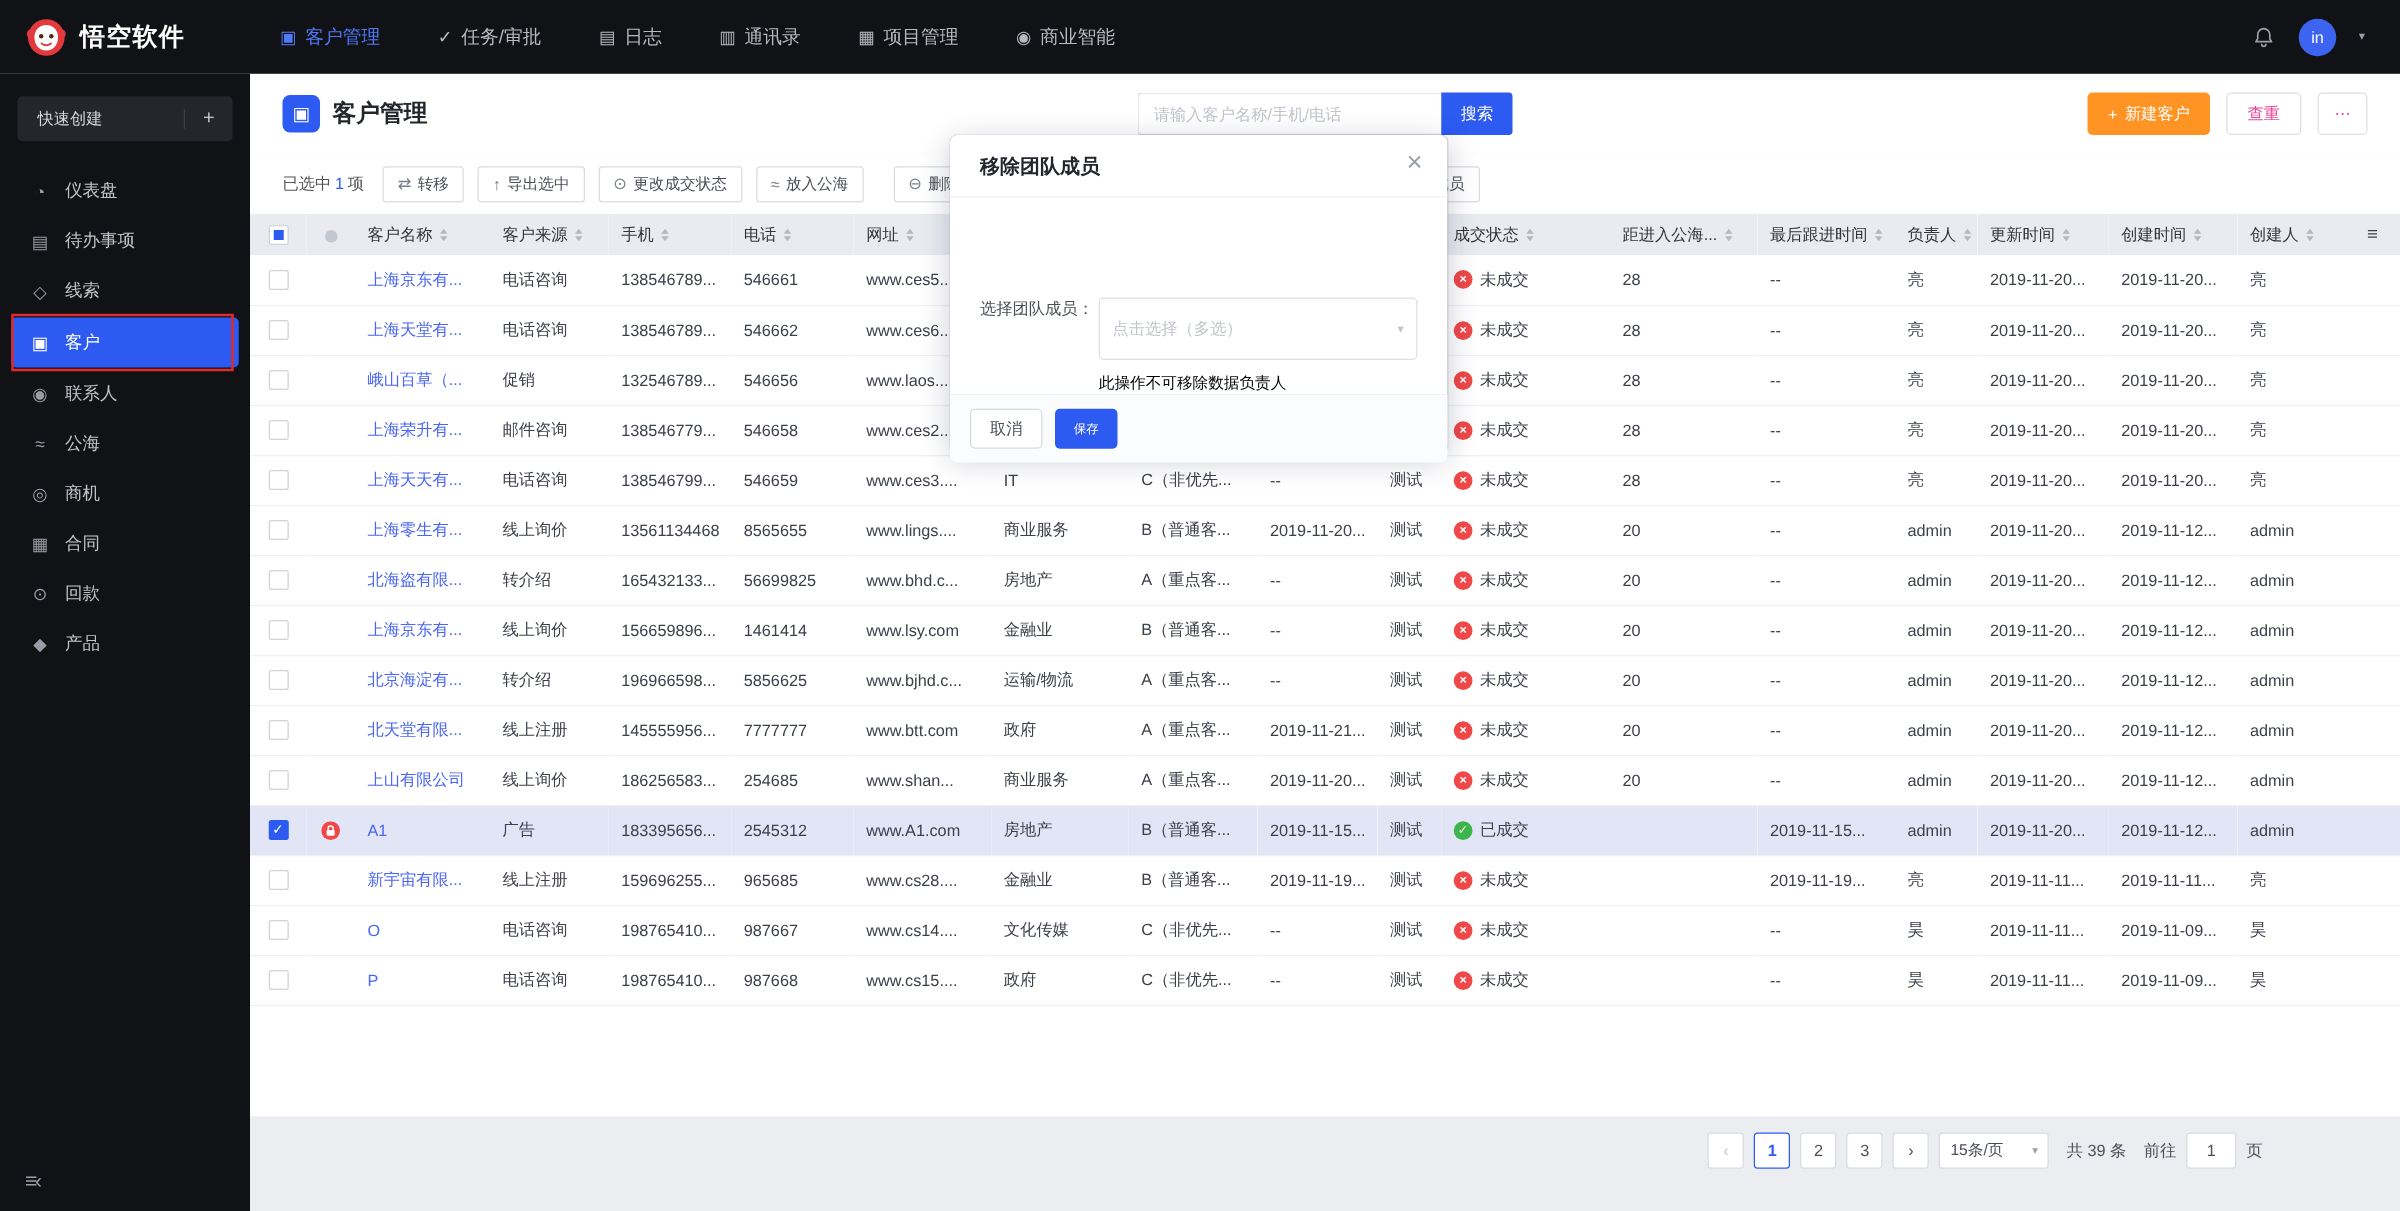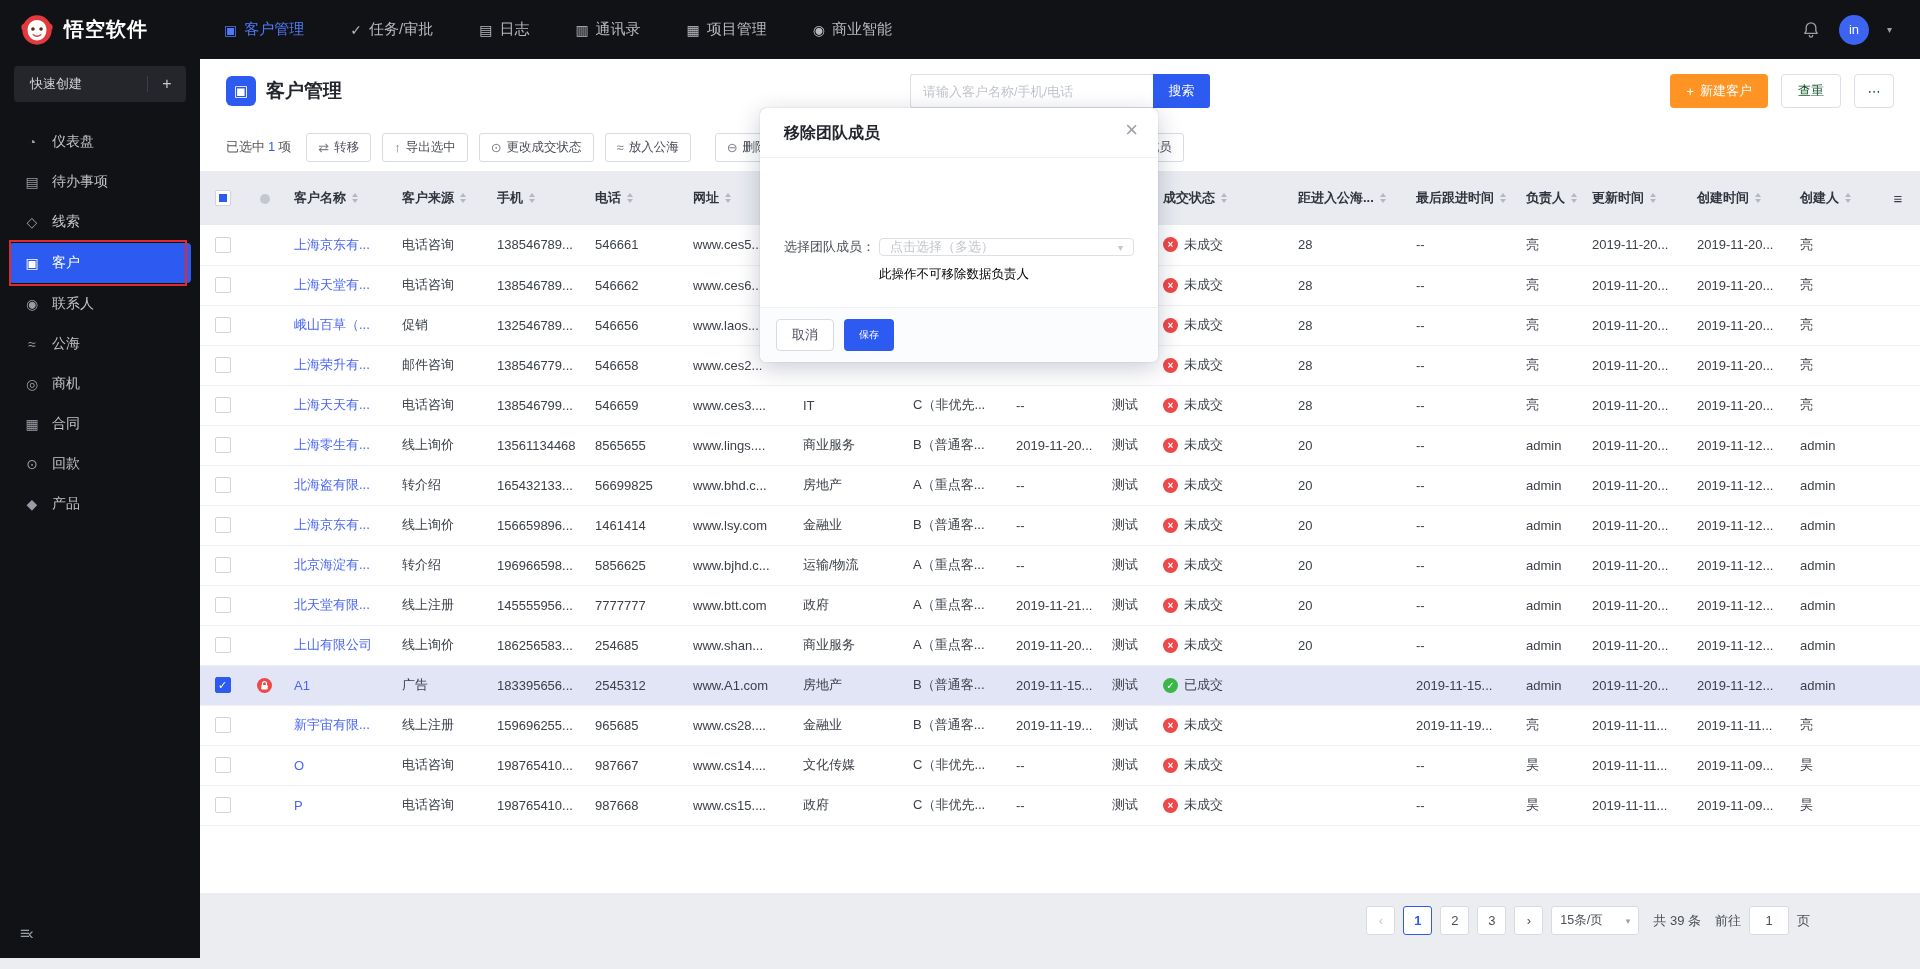--- a/index.html
+++ b/index.html
@@ -14,21 +14,21 @@
   .logo-text{color:#fff;font-size:20px;font-weight:bold;letter-spacing:1px;white-space:nowrap}
   .topnav{display:flex;gap:46px;margin-left:16px;font-size:15px;color:#b6b9c0}
   .nitem{display:flex;align-items:center;gap:7px;cursor:pointer;white-space:nowrap;height:59px}
   .nitem.active{color:#4e79f8}
   .nico{font-size:14px}
   .top-right{margin-left:auto;display:flex;align-items:center;gap:18px}
   .avatar{width:30px;height:30px;border-radius:50%;background:#3c64f0;color:#fff;font-size:13px;display:flex;align-items:center;justify-content:center}
   .caret{color:#9aa0a8;font-size:10px}
 
   
-  .sidebar{position:absolute;left:0;top:48px;width:200px;height:910px;background:#111215;padding-top:18px;z-index:30}
+  .sidebar{position:absolute;left:0;top:59px;width:200px;height:910px;background:#111215;padding-top:18px;z-index:30}
   .quick{margin:0 14px 20px;height:36px;background:#24262b;border-radius:4px;display:flex;align-items:center;color:#d4d6da;font-size:13px}
   .quick-label{flex:1;padding-left:16px;white-space:nowrap}
   .quick-div{width:1px;height:16px;background:#3c3f45}
   .quick-plus{width:38px;text-align:center;font-size:16px;color:#c6c9cf;cursor:pointer}
   .sitem{height:40px;display:flex;align-items:center;padding-left:24px;font-size:14px;color:#c2c4c9;gap:12px;cursor:pointer;white-space:nowrap;position:relative}
   .sico{width:16px;font-size:14px;color:#989ca4;text-align:center}
   .sitem.active{background:#2d5af1;border-radius:4px;margin:1px 9px;padding-left:15px;color:#fff}
   .sitem.active .sico{color:#fff}
   .red-annot{display:none;position:absolute;left:0;right:4px;top:-3px;bottom:-3px;border:2px solid #e12a2a;pointer-events:none}
   .red-annot.show{display:block}
@@ -38,34 +38,34 @@
   .main{position:absolute;left:200px;top:59px;width:1720px;height:910px;background:#ebedf1;display:flex;flex-direction:column}
   .page-head{background:#fff;height:64px;display:flex;align-items:center;padding:0 26px;position:relative}
   .title-ico{width:30px;height:30px;border-radius:6px;background:#2d5af1;color:#fff;display:flex;align-items:center;justify-content:center;font-size:15px;margin-right:10px}
   .page-title{font-size:19px;font-weight:bold;color:#23262d;white-space:nowrap}
   .search-wrap{position:absolute;left:50%;transform:translateX(-50%);display:flex}
   .search-input{width:243px;height:34px;border:1px solid #dcdfe5;border-right:none;border-radius:3px 0 0 3px;padding:0 12px;font-size:13px;color:#333;background:#fff}
   .search-input::placeholder{color:#c1c5cc}
   .search-btn{width:57px;height:34px;background:#2d5af1;color:#fff;border:none;border-radius:0 3px 3px 0;font-size:13px}
   .right-btns{margin-left:auto;display:flex;gap:13px;align-items:center}
   .btn-orange{height:34px;padding:0 16px;background:#ff9425;color:#fff;border:none;border-radius:4px;font-size:13px;display:flex;align-items:center;gap:6px;white-space:nowrap}
-  .btn-plain{height:34px;padding:0 16px;background:#fff;border:1px solid #dcdfe5;border-radius:4px;font-size:13px;color:#14532d;white-space:nowrap}
+  .btn-plain{height:34px;padding:0 16px;background:#fff;border:1px solid #dcdfe5;border-radius:4px;font-size:13px;color:#ec4899;white-space:nowrap}
   .btn-more{width:40px;padding:0}
 
   .toolbar{background:#fff;height:48px;display:flex;align-items:center;gap:11px;padding:0 26px}
   .sel-info{font-size:13px;color:#555;margin-right:4px;white-space:nowrap}
   .sel-count{color:#2d5af1;margin:0 3px}
   .tbtn{height:29px;padding:0 11px;border:1px solid #d8dbe1;border-radius:3px;background:#fff;font-size:12.5px;color:#4a4e57;display:flex;align-items:center;gap:5px;white-space:nowrap}
   .tbtn .tico{color:#7a7f88;font-size:13px}
   .toolbar > .tbtn:nth-child(6){margin-left:13px}
 
   
   .table-card{background:#fff;height:722px;overflow:hidden}
   table{width:1720px;border-collapse:collapse;table-layout:fixed}
-  thead th{height:54px;background:#e9ebf1;font-size:13px;font-weight:bold;color:#30343c;text-align:left;padding:0 10px;white-space:nowrap;overflow:hidden}
+  thead th{height:33px;background:#e9ebf1;font-size:13px;font-weight:normal;color:#30343c;text-align:left;padding:0 10px;white-space:nowrap;overflow:hidden}
   .th-flex{display:flex;align-items:center}
   .sorter{display:inline-flex;flex-direction:column;margin-left:6px;gap:2px}
   .sorter i{display:block;width:0;height:0;border-left:3.5px solid transparent;border-right:3.5px solid transparent}
   .s-up{border-bottom:4.5px solid #b4b8c2}
   .s-down{border-top:4.5px solid #b4b8c2}
   tbody td{height:40px;font-size:13px;color:#3c4049;padding:0 10px;border-bottom:1px solid #eef0f3;white-space:nowrap;overflow:hidden;vertical-align:middle}
   tr.selected td{background:#e2e5f6}
   .td-cb,.th-cb{text-align:center;padding:0}
   .cb{width:16px;height:16px;border:1px solid #cfd3da;border-radius:2px;background:#fff;display:inline-block;position:relative;vertical-align:middle;cursor:pointer}
   .cb.checked{background:#2d5af1;border-color:#2d5af1}
@@ -95,21 +95,21 @@
   .pg-goto input{width:40px;height:29px;border:1px solid #d8dbe2;border-radius:3px;text-align:center;font-size:13px;color:#4a4e57}
 
   
   .modal{position:absolute;left:760px;top:108px;width:398px;height:254px;background:#fff;border-radius:6px;box-shadow:0 6px 24px rgba(15,25,60,.22),0 0 1px rgba(0,0,0,.35);z-index:100;display:flex;flex-direction:column}
   .modal-head{padding:15px 24px 13px;border-bottom:1px solid #f0f1f4;position:relative}
   .modal-title{font-size:16px;font-weight:bold;color:#23262d}
   .modal-close{position:absolute;right:20px;top:11px;font-size:22px;color:#9aa0a8;cursor:pointer;line-height:1}
   .modal-body{flex:1;padding:80px 24px 0}
   .form-row{display:flex;align-items:flex-start}
   .form-label{width:95px;font-size:13px;color:#4a4e57;flex:none;white-space:nowrap}
-  .select{flex:1;height:18px;border:1px solid #dcdfe5;border-radius:4px;display:flex;align-items:center;justify-content:space-between;padding:0 10px;cursor:pointer;background:#fff}
+  .select{flex:1;height:50px;border:1px solid #dcdfe5;border-radius:4px;display:flex;align-items:center;justify-content:space-between;padding:0 10px;cursor:pointer;background:#fff}
   .select-ph{font-size:13px;color:#c1c5cc;white-space:nowrap}
   .select-caret{color:#c1c5cc;font-size:10px}
   .form-hint{margin:10px 0 0 95px;font-size:12.5px;color:#000000;white-space:nowrap}
   .modal-foot{border-top:1px solid #f0f1f4;background:#fbfcfd;padding:11px 16px;display:flex;gap:10px;border-radius:0 0 6px 6px}
   .btn-cancel{height:32px;padding:0 15px;background:#fff;border:1px solid #d8dbe1;border-radius:4px;font-size:13px;color:#4a4e57}
   .btn-save{height:32px;padding:0 15px;background:#2d5af1;border:none;border-radius:4px;font-size:10px;color:#fff}
 </style>
 </head>
 <body>
 

